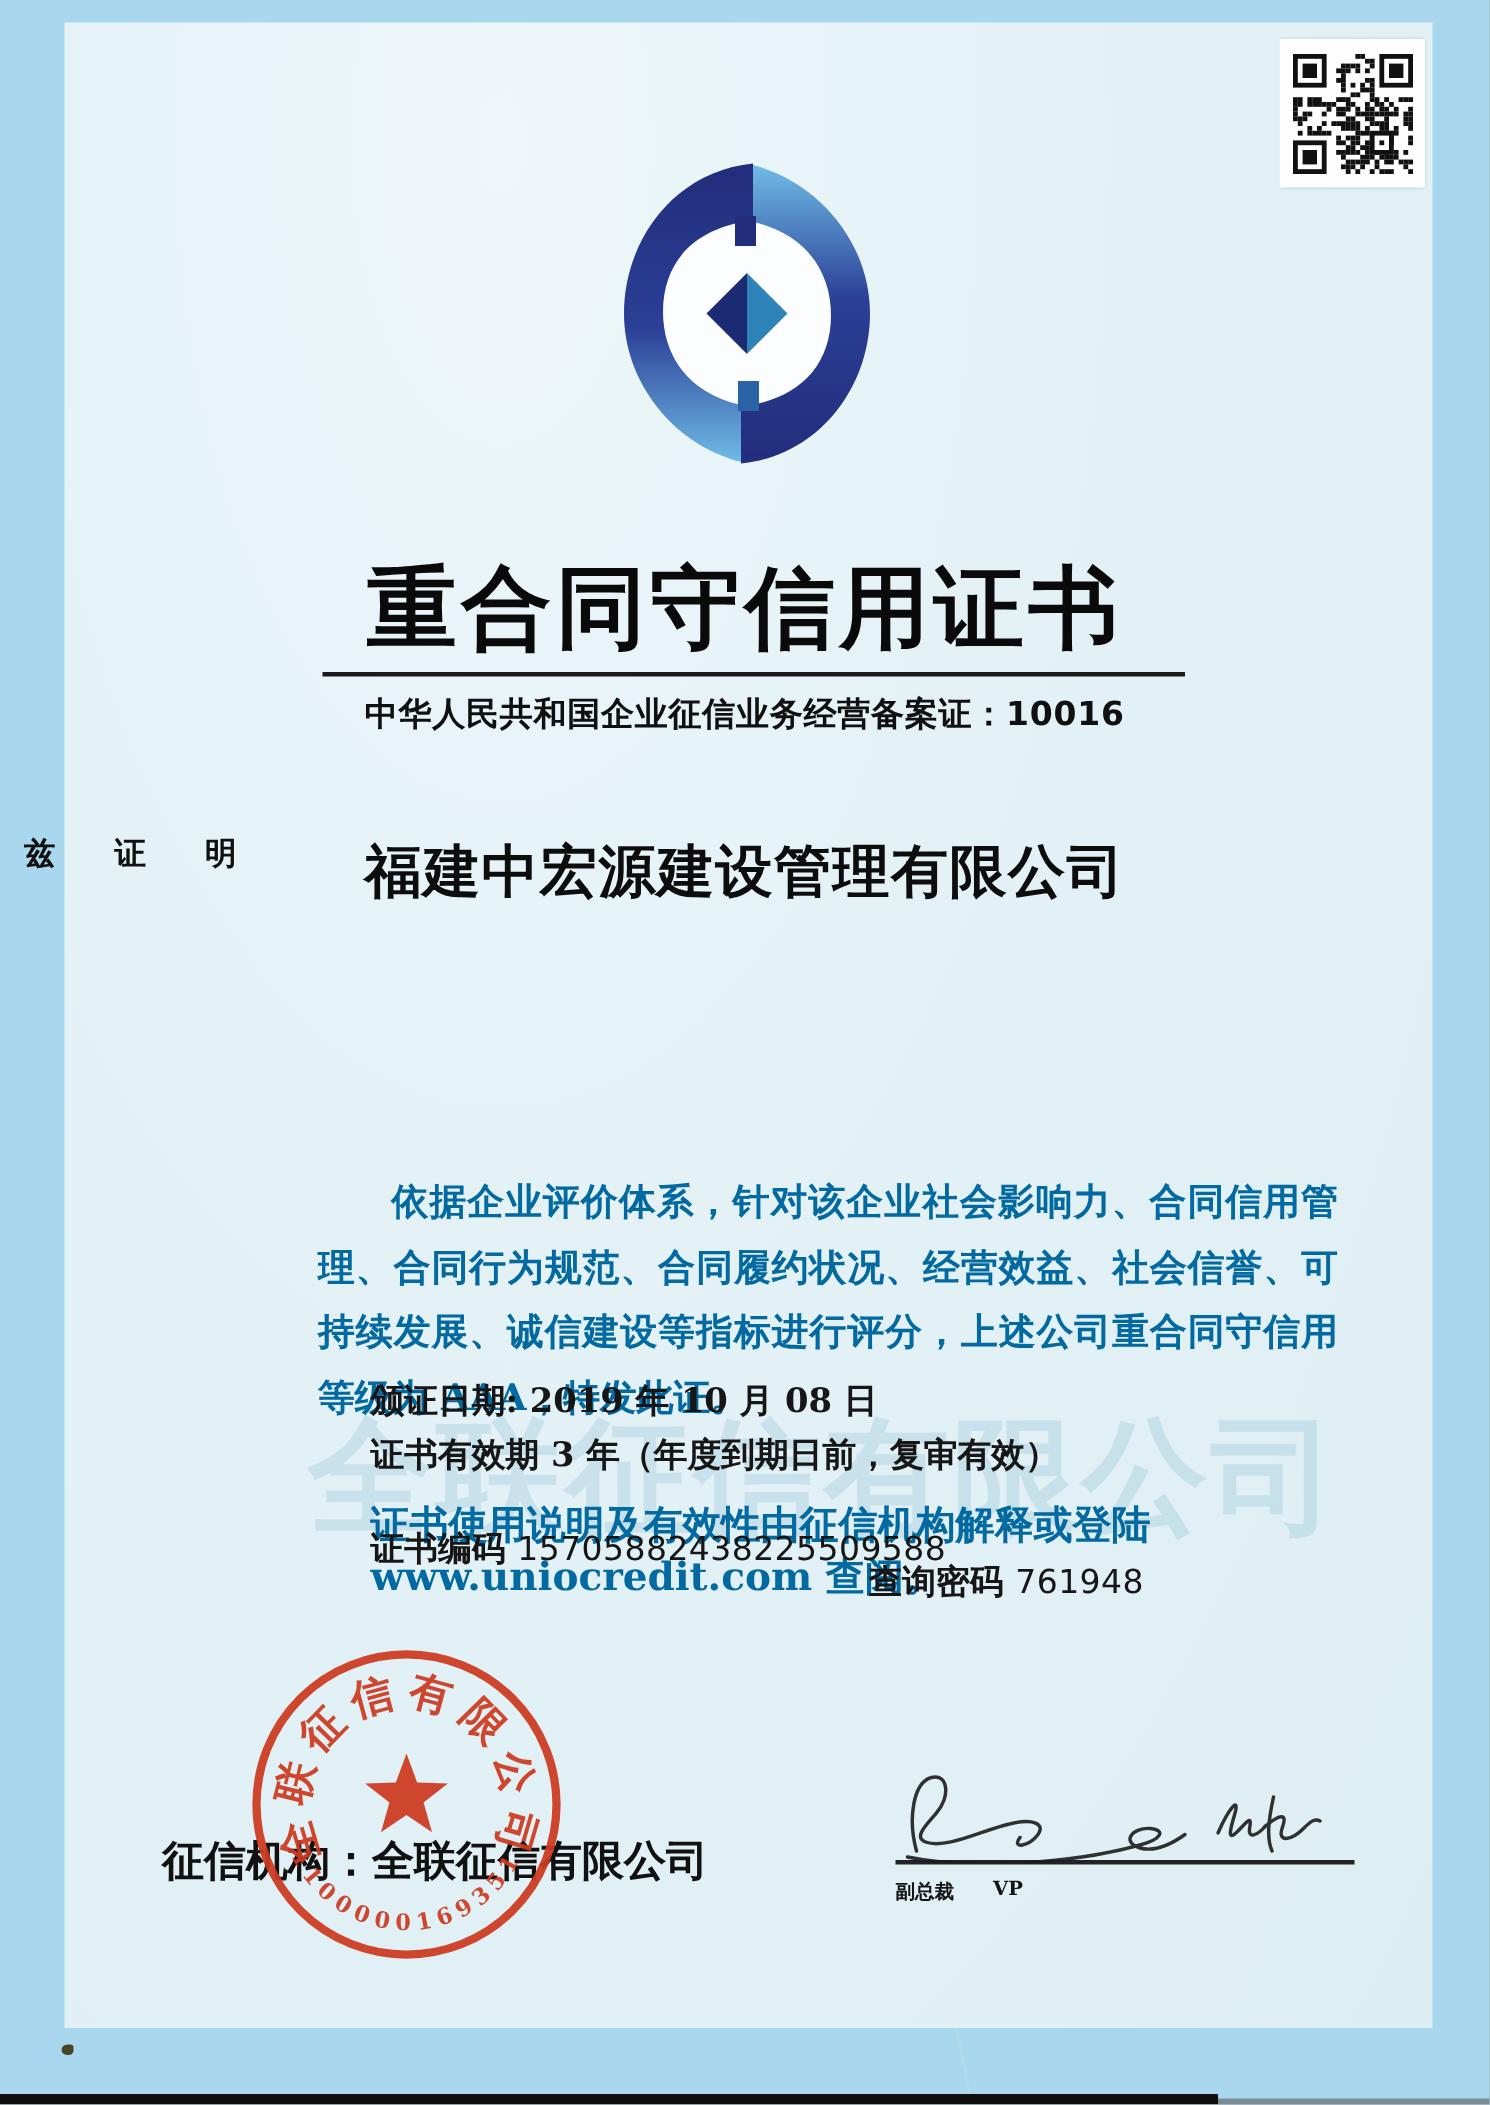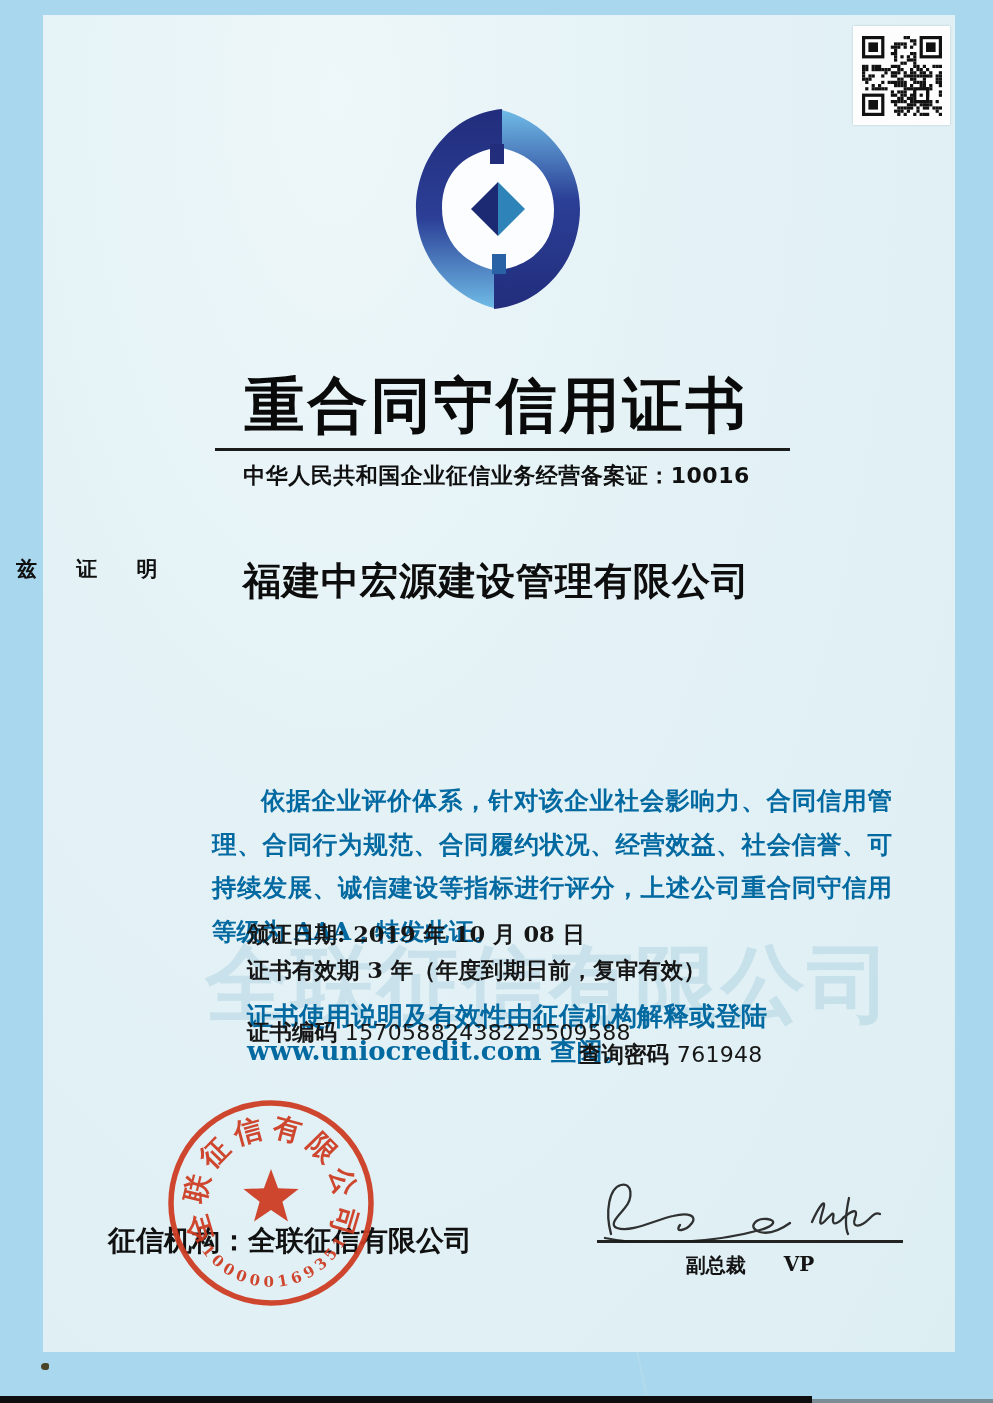--- a/index.html
+++ b/index.html
@@ -47,22 +47,22 @@
   .num{font-family:"DejaVu Sans","Liberation Sans",sans-serif;font-size:22px;font-weight:500;letter-spacing:.3px;}
   
   .agency{left:108px;top:1222px;font-size:28px;font-weight:700;color:#111;z-index:4;}
   .seal{left:156px;top:1088px;width:230px;height:230px;z-index:3;opacity:.93;}
   .seal-ring-text{font-size:28px;font-weight:700;letter-spacing:7px;fill:#ce3a21;
          font-family:"DejaVu Serif","Liberation Serif",serif;}
   .seal-num-text{font-size:15px;font-weight:600;letter-spacing:4.5px;fill:#ce3a21;
          font-family:"DejaVu Serif","Liberation Serif",serif;}
   .signature{left:597px;top:1178px;width:310px;height:64px;z-index:4;}
   .sig-line{left:597px;top:1240px;width:306px;height:3px;background:#232323;}
-  .sig-titles{left:597px;top:1252px;width:306px;display:flex;justify-content:center;gap:38px;
-         font-size:20px;font-weight:700;color:#141414;}
+  .sig-titles{left:597px;top:1252px;width:306px;display:flex;gap:26px;
+         font-size:13px;font-weight:700;color:#141414;}
   
   .watermark{left:205px;top:928px;width:690px;overflow:hidden;white-space:nowrap;
          font-size:84px;font-weight:700;letter-spacing:2px;
          color:rgba(145,192,215,.32);z-index:1;}
   .guilloche{left:0;top:0;width:993px;height:1403px;z-index:0;}
   .content{z-index:2;}
   .bottom-bar{left:0;top:1396px;width:812px;height:7px;background:#0e0e0e;}
   .bottom-bar2{left:812px;top:1399px;width:181px;height:4px;background:#7c8d96;}
   .speck{left:41px;top:1363px;width:8px;height:7px;background:#4a4527;border-radius:50% 30% 40% 50%;}
 </style>

